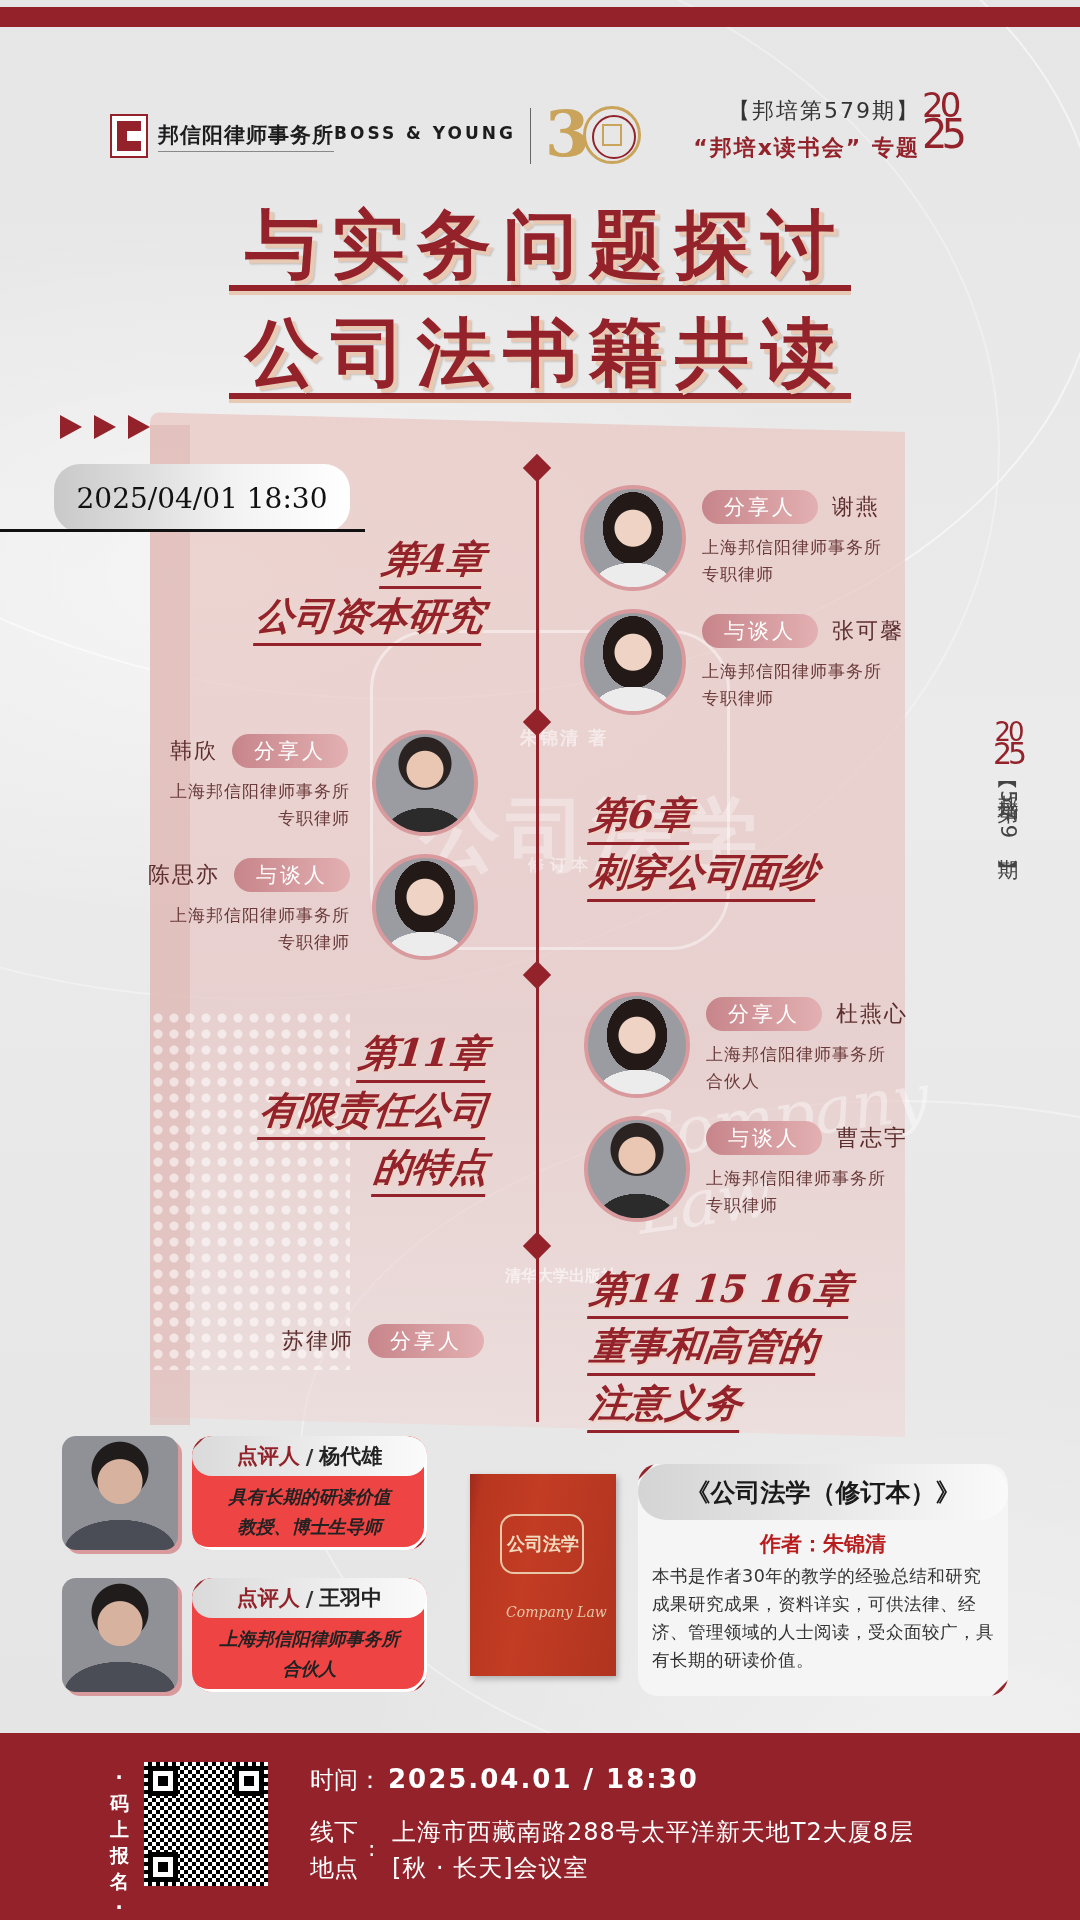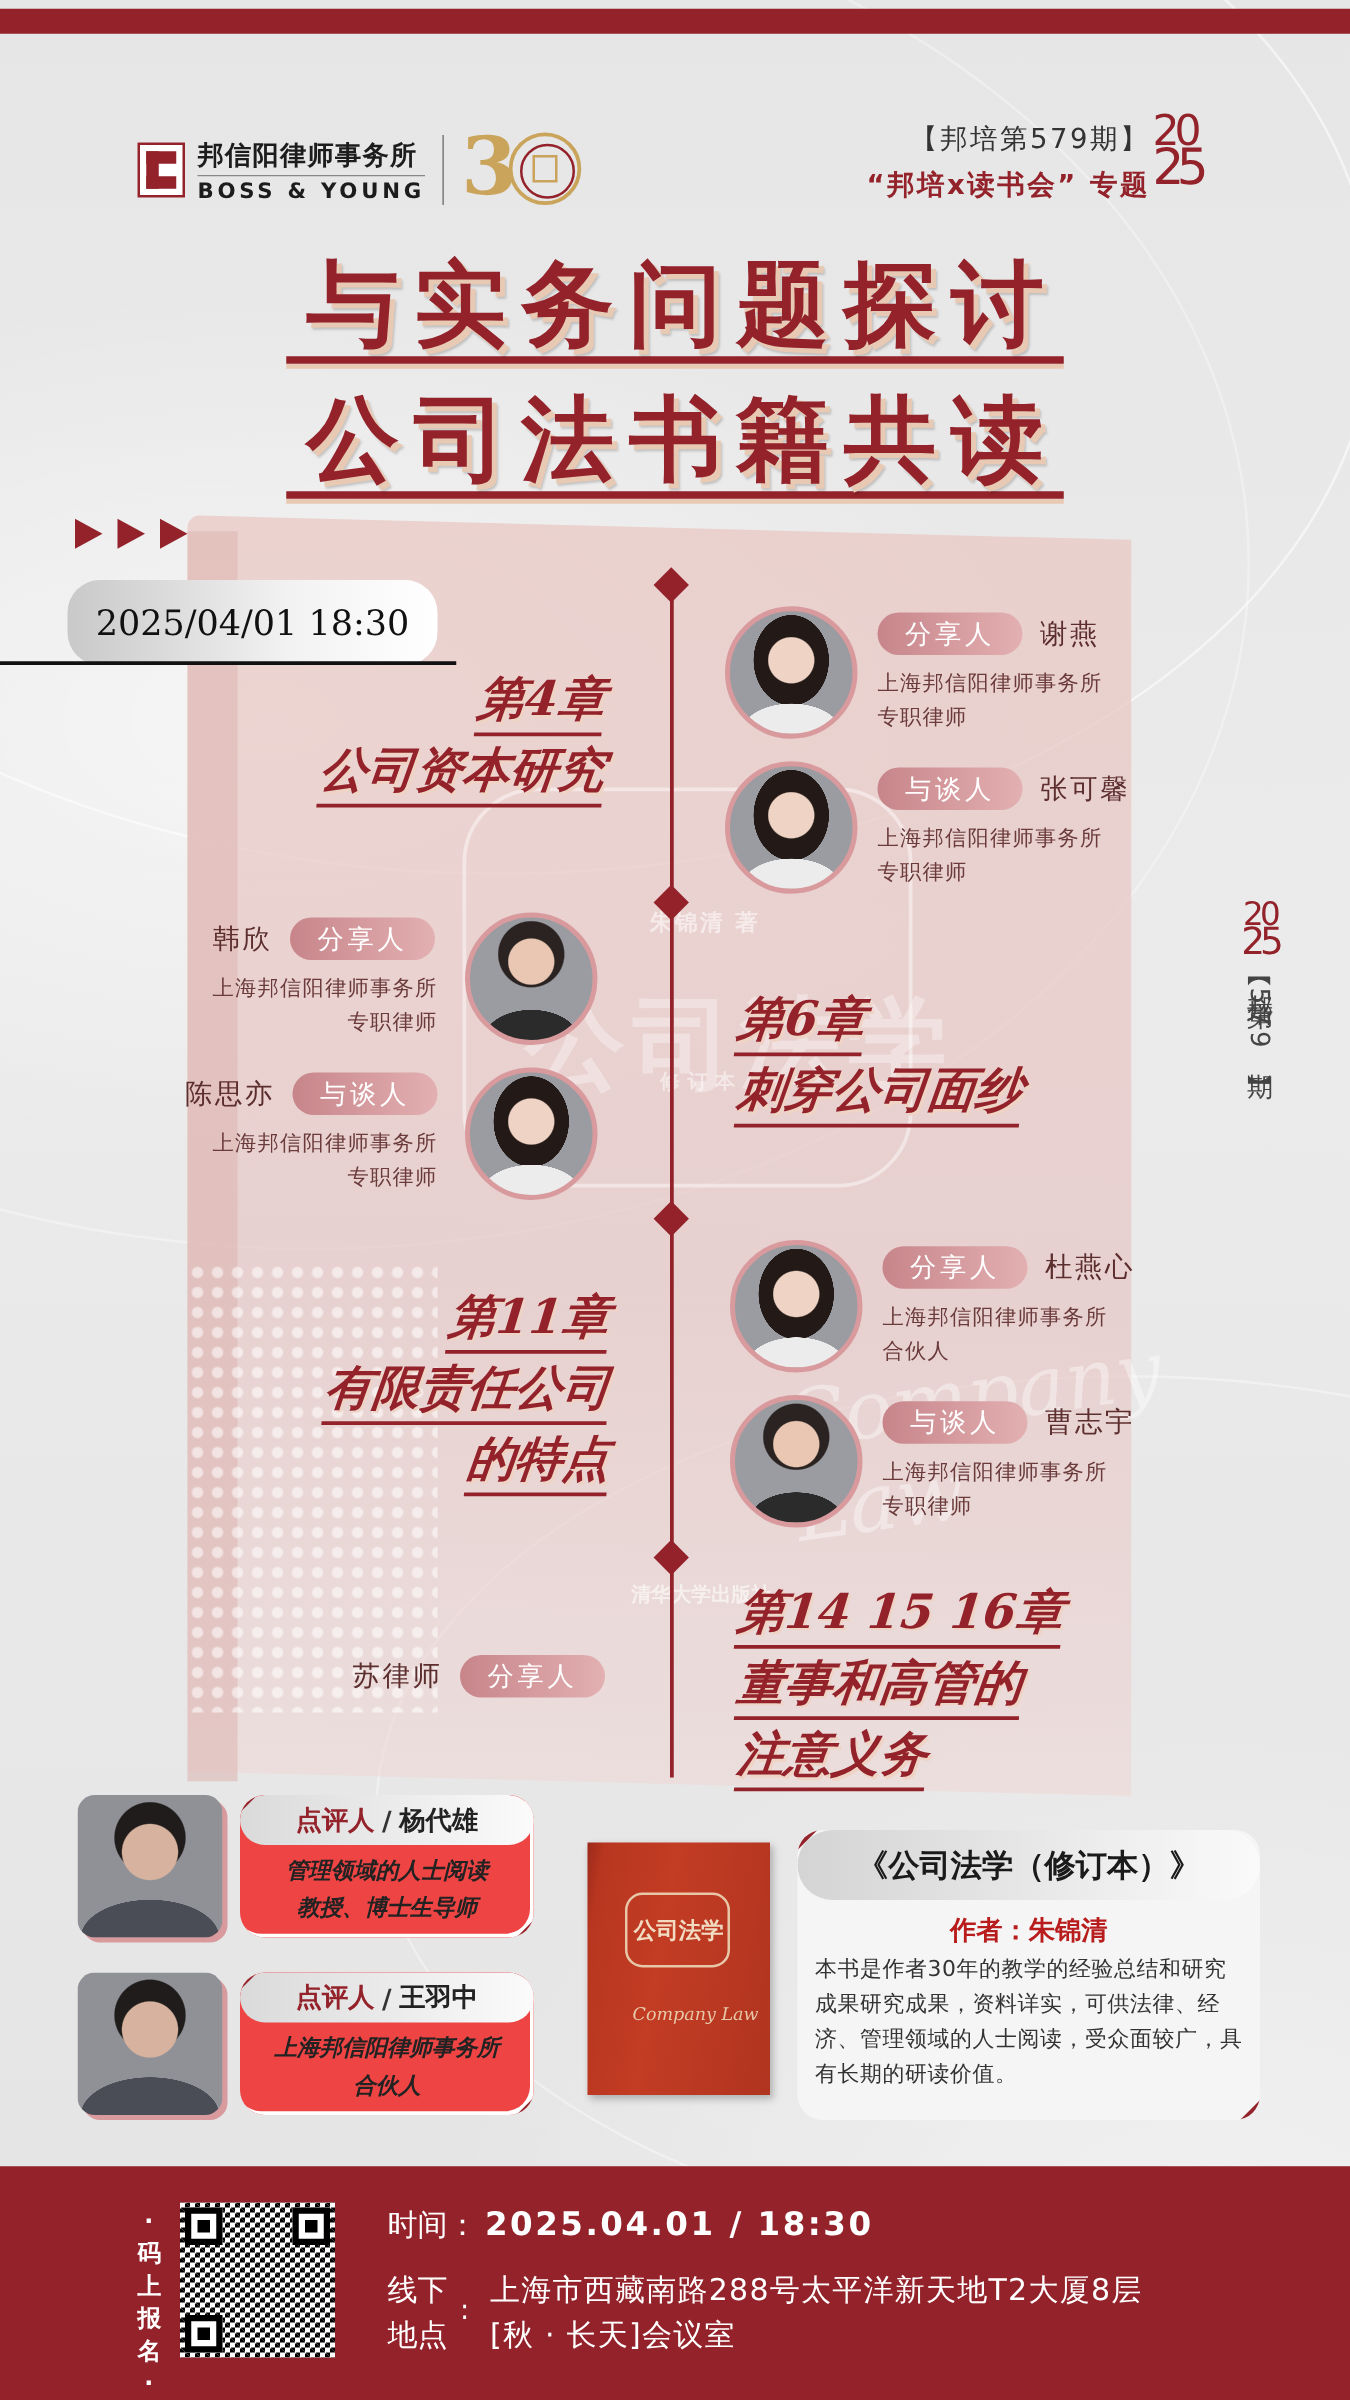--- a/index.html
+++ b/index.html
@@ -16,21 +16,21 @@
   .swoosh{position:absolute;border-radius:50%;border:2px solid rgba(255,255,255,0.55);pointer-events:none;}
   .top-bar{position:absolute;left:0;top:7px;width:1080px;height:20px;background:#93222a;}
 
   
   .logo{position:absolute;left:110px;top:104px;display:flex;align-items:center;}
   .logo-mark{width:38px;height:44px;border:2px solid #93222a;position:relative;background:#fff;}
   .logo-mark:before{content:"";position:absolute;left:5px;top:5px;width:24px;height:30px;
      background:linear-gradient(#93222a,#93222a) 0 0/100% 10px no-repeat,
                 linear-gradient(#93222a,#93222a) 0 100%/100% 10px no-repeat,
                 linear-gradient(#93222a,#93222a) 0 0/10px 100% no-repeat;}
-  .logo-text{margin-left:10px;display:flex;flex-direction:column;}
+  .logo-text{margin-left:10px;display:flex;flex-direction:row;text-align:right;}
   .logo-cn{font-size:21px;font-weight:bold;color:#1c1c1c;letter-spacing:1px;border-bottom:1px solid #888;padding-bottom:2px;}
   .logo-en{font-size:17px;font-weight:bold;color:#1c1c1c;letter-spacing:3px;margin-top:2px;}
   .logo-sep{width:1px;height:56px;background:#666;margin:0 14px;}
   .logo-30{position:relative;width:100px;height:64px;}
   .logo-30 .three{position:absolute;left:0;top:-8px;font-family:"DejaVu Serif",serif;font-size:64px;font-weight:bold;color:#c9a45a;}
   .logo-30 .ring{position:absolute;left:38px;top:2px;width:58px;height:58px;border-radius:50%;border:3px solid #c9a45a;}
   .logo-30 .ring:after{content:"";position:absolute;left:6px;top:6px;width:40px;height:40px;border-radius:50%;border:2px solid #93222a;}
   .logo-30 .mini{position:absolute;left:57px;top:20px;width:20px;height:22px;border:2px solid #c9a45a;}
 
   .issue{position:absolute;right:160px;top:96px;text-align:right;}
@@ -318,21 +318,21 @@
 
 <div class="rev" style="top:1436px;">
   <div class="rev-photo"></div>
   <div class="rev-card">
     <div class="rev-head">
       <span class="rev-role">点评人</span>
       <span class="rev-slash">/</span>
       <span class="rev-name">杨代雄</span>
     </div>
     <div class="rev-org">
-      <div>管理领域的人士阅读</div>
+      <div>具有长期的研读价值</div>
       <div>教授、博士生导师</div>
     </div>
   </div>
 </div>
 <div class="rev" style="top:1578px;">
   <div class="rev-photo"></div>
   <div class="rev-card">
     <div class="rev-head">
       <span class="rev-role">点评人</span>
       <span class="rev-slash">/</span>

